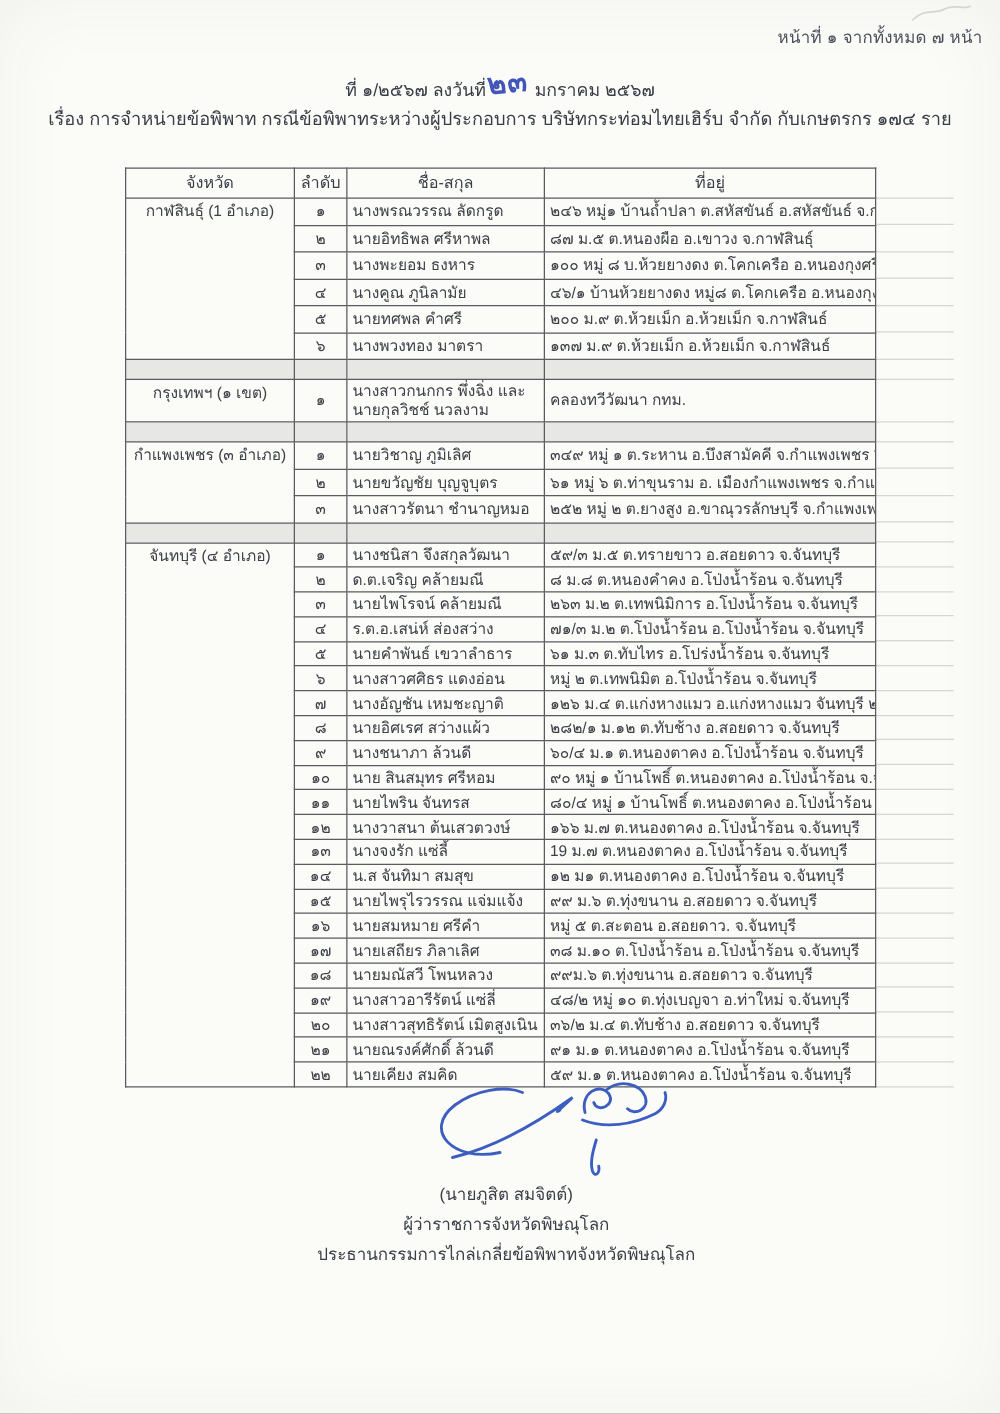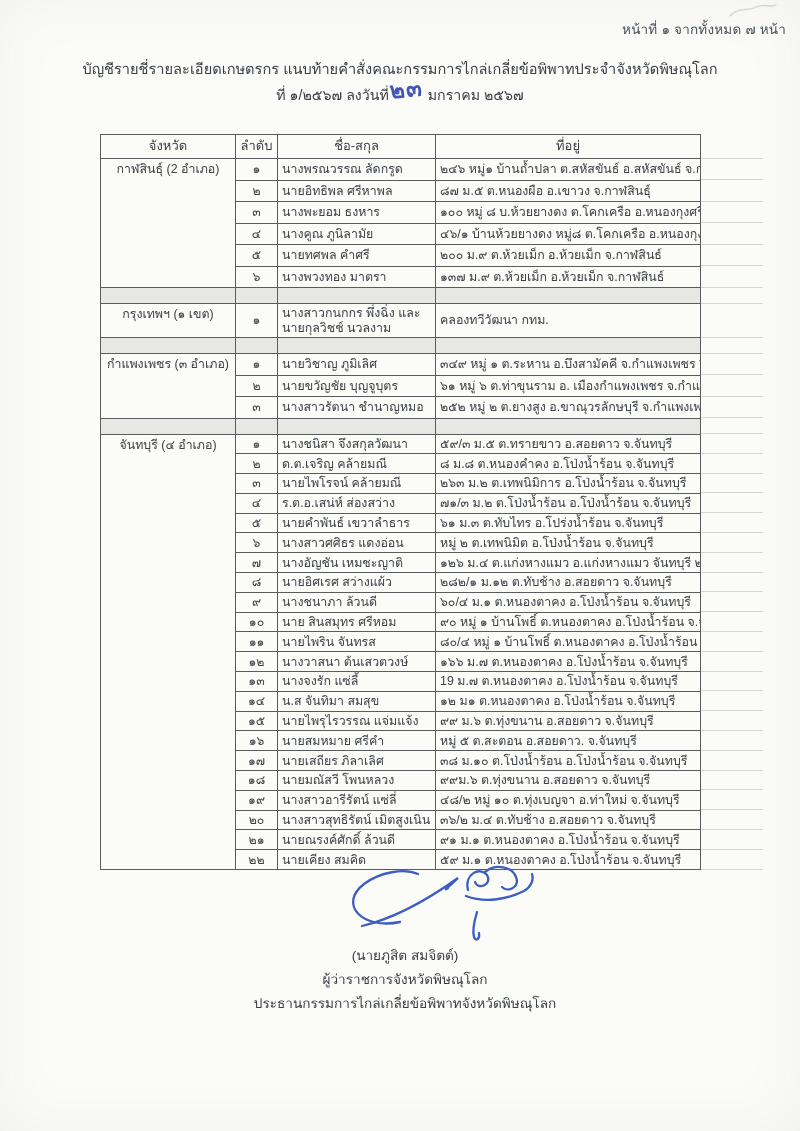--- a/index.html
+++ b/index.html
@@ -69,45 +69,45 @@
 
 <div id="page">
 
   <svg class="corner-squiggle" width="52" height="18" viewBox="0 0 52 18">
     <path d="M4 14 C 14 4, 22 10, 30 5 C 38 1, 46 6, 50 3" stroke="#b9bcb6" stroke-width="1.4" fill="none" stroke-linecap="round"></path>
   </svg>
 
   <div class="page-label">หน้าที่ ๑ จากทั้งหมด ๗ หน้า</div>
 
   <div class="title-block">
-    <div class="title-line">บัญชีรายชี่รายละเอียดเกษตรกร แนบท้ายคำสั่งคณะกรรมการไกล่เกลี่ยข้อพิพาทประจำจังหวัดพิษณุโลก</div>
     <div class="title-line2">
       <span>ที่ ๑/๒๕๖๗  ลงวันที่</span><span class="hand-day">๒๓</span><span>มกราคม ๒๕๖๗</span>
     </div>
+    <div class="title-line">เรื่อง การจำหน่ายข้อพิพาท กรณีข้อพิพาทระหว่างผู้ประกอบการ บริษัทกระท่อมไทยเฮิร์บ จำกัด กับเกษตรกร ๑๗๔ ราย</div>
   </div>
 
   <div class="tbl-wrap">
     <table id="tbl">
       <colgroup>
         <col class="c-prov">
           <col class="c-no">
           <col class="c-name">
           <col class="c-addr">
       </colgroup>
       <thead>
         <tr>
           <th>จังหวัด</th>
           <th>ลำดับ</th>
           <th>ชื่อ-สกุล</th>
           <th>ที่อยู่</th>
         </tr>
       </thead>
     <tbody class="sec sec0">
           <tr>
-            <td class="prov" rowspan="6">กาฬสินธุ์ (2 อำเภอ)</td>
+            <td class="prov" rowspan="6">กาฬสินธุ์ (1 อำเภอ)</td>
             <td class="no">๑</td>
             <td class="nm">นางพรณวรรณ  ลัดกรูด</td>
             <td class="ad">๒๔๖ หมู่๑ บ้านถ้ำปลา ต.สหัสขันธ์ อ.สหัสขันธ์ จ.กาฬสินธุ์</td>
           </tr>
           <tr>
             <td class="no">๒</td>
             <td class="nm">นายอิทธิพล ศรีหาพล</td>
             <td class="ad">๘๗ ม.๕ ต.หนองผือ อ.เขาวง จ.กาฬสินธุ์</td>
           </tr>
           <tr>

